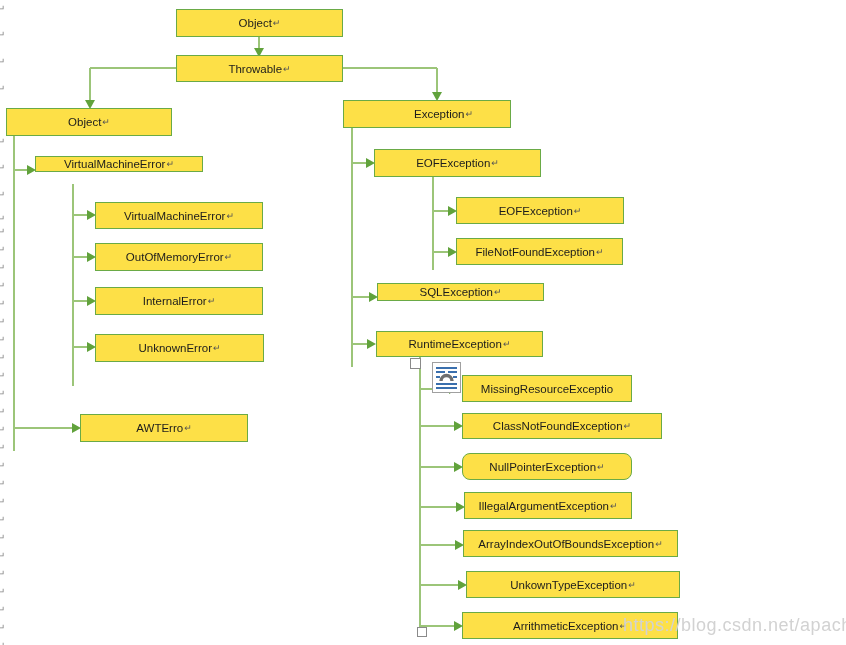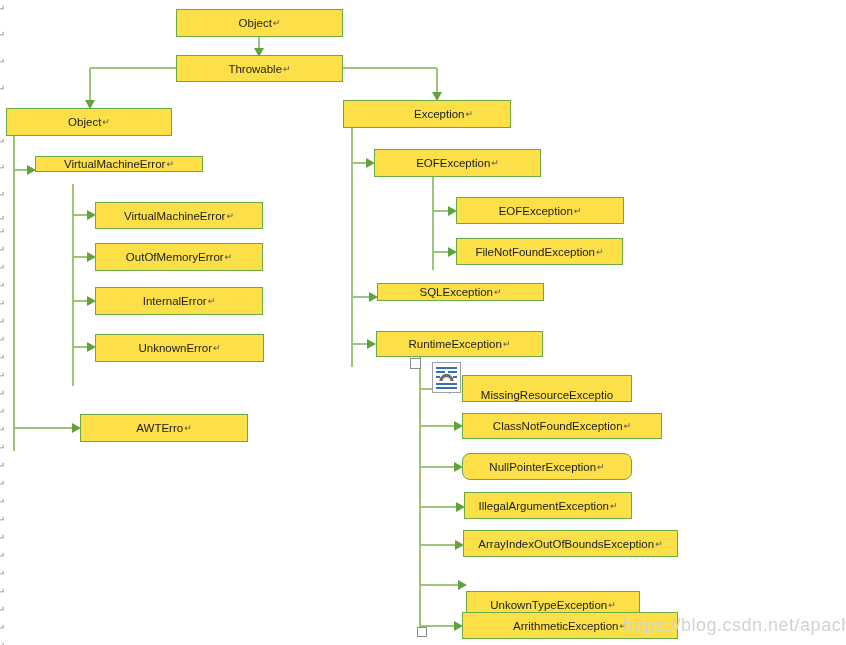--- a/index.html
+++ b/index.html
@@ -80,40 +80,40 @@
         <span class="ret">↵</span>
       </div>
       <div class="node" style="left: 377px; top: 283px; width: 167px; height: 18px;">
         <span class="lbl">SQLException</span>
         <span class="ret">↵</span>
       </div>
       <div class="node" style="left: 376px; top: 331px; width: 167px; height: 26px;">
         <span class="lbl">RuntimeException</span>
         <span class="ret">↵</span>
       </div>
-      <div class="node" style="left: 462px; top: 375px; width: 170px; height: 27px; align-items: flex-end;">
+      <div class="node" style="left: 462px; top: 375px; width: 170px; height: 27px;">
         <span class="lbl">MissingResourceExceptio</span>
       </div>
       <div class="node" style="left: 462px; top: 413px; width: 200px; height: 26px;">
         <span class="lbl">ClassNotFoundException</span>
         <span class="ret">↵</span>
       </div>
       <div class="node" style="left: 462px; top: 453px; width: 170px; height: 27px; border-radius: 8px;">
         <span class="lbl">NullPointerException</span>
         <span class="ret">↵</span>
       </div>
       <div class="node" style="left: 464px; top: 492px; width: 168px; height: 27px;">
         <span class="lbl">IllegalArgumentException</span>
         <span class="ret">↵</span>
       </div>
       <div class="node" style="left: 463px; top: 530px; width: 215px; height: 27px;">
         <span class="lbl">ArrayIndexOutOfBoundsException</span>
         <span class="ret">↵</span>
       </div>
-      <div class="node" style="left: 466px; top: 591px; width: 174px; height: 27px;">
+      <div class="node" style="left: 466px; top: 571px; width: 214px; height: 27px;">
         <span class="lbl">UnkownTypeException</span>
         <span class="ret">↵</span>
       </div>
       <div class="node" style="left: 462px; top: 612px; width: 216px; height: 27px;">
         <span class="lbl">ArrithmeticException</span>
         <span class="ret">↵</span>
       </div>
     </div>
   <div id="lines-layer">
       <div class="line" style="left: 258px; top: 37px; width: 2px; height: 11px;"></div>

